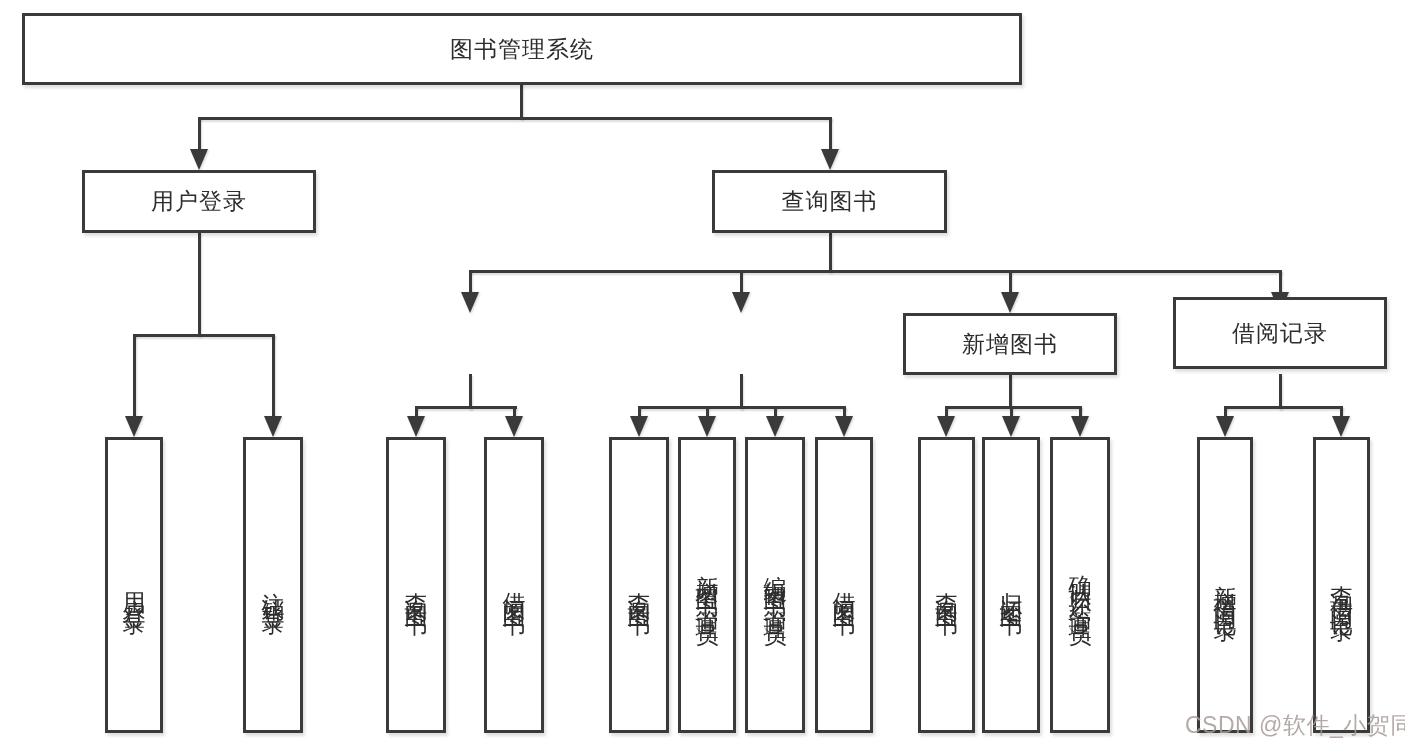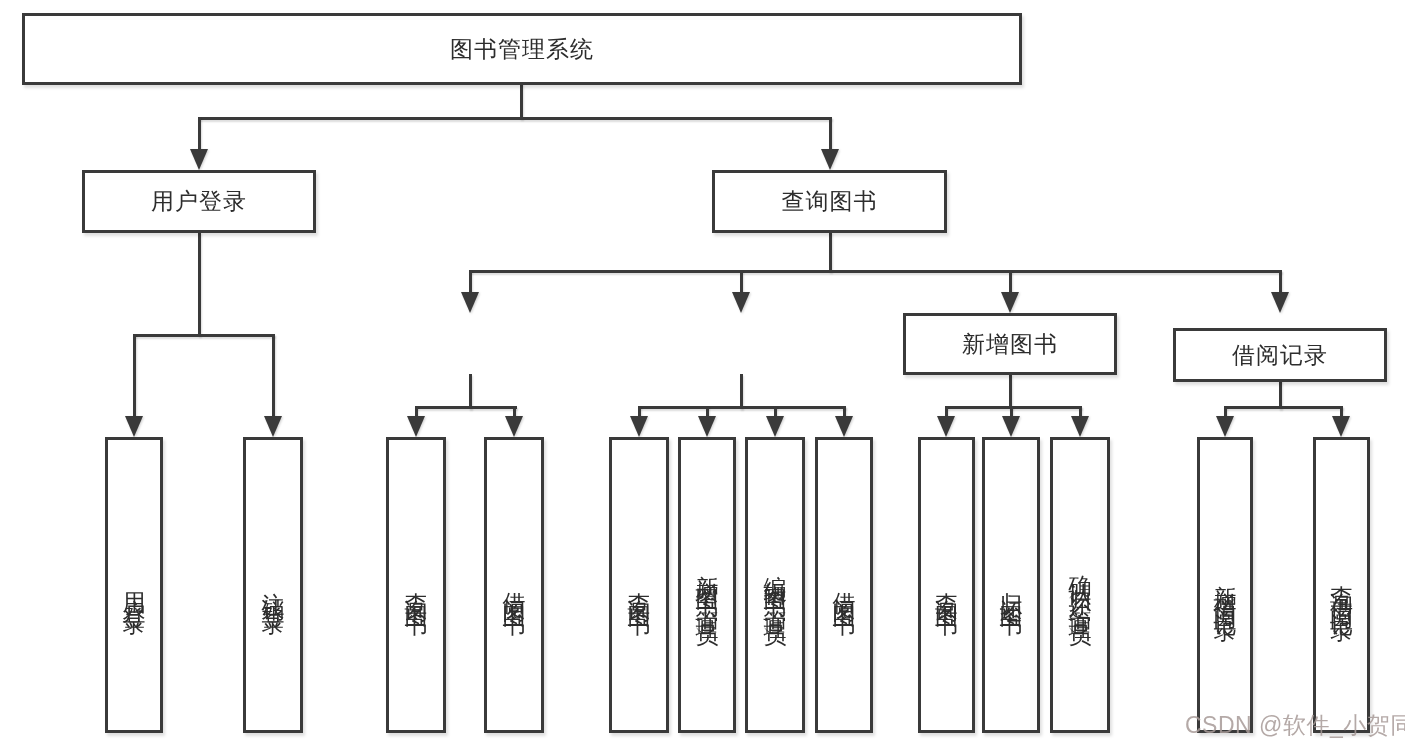--- a/index.html
+++ b/index.html
@@ -102,21 +102,21 @@
   <div class="vline" style="left:739.5px;top:270px;width:3px;height:24px"></div>
   <div class="arrowhead" style="left:732px;top:292px"></div>
   <div class="vline" style="left:1008.5px;top:270px;width:3px;height:24px"></div>
   <div class="arrowhead" style="left:1001px;top:292px"></div>
   <div class="vline" style="left:1278.5px;top:270px;width:3px;height:24px"></div>
   <div class="arrowhead" style="left:1271px;top:292px"></div>
 
   <div class="box" style="left:903px;top:313px;width:214px;height:62px">
     <span>新增图书</span>
   </div>
-  <div class="box" style="left:1173px;top:328px;width:214px;height:54px">
+  <div class="box" style="left:1173px;top:297px;width:214px;height:72px">
     <span>借阅记录</span>
   </div>
 
   <div class="vline" style="left:468.5px;top:374px;width:3px;height:35px"></div>
   <div class="vline" style="left:739.5px;top:374px;width:3px;height:35px"></div>
   <div class="vline" style="left:1008.5px;top:374px;width:3px;height:35px"></div>
   <div class="vline" style="left:1278.5px;top:374px;width:3px;height:35px"></div>
 
   <div class="hline" style="left:414.5px;top:406px;width:102px;height:3px"></div>
   <div class="hline" style="left:637.5px;top:406px;width:208px;height:3px"></div>

